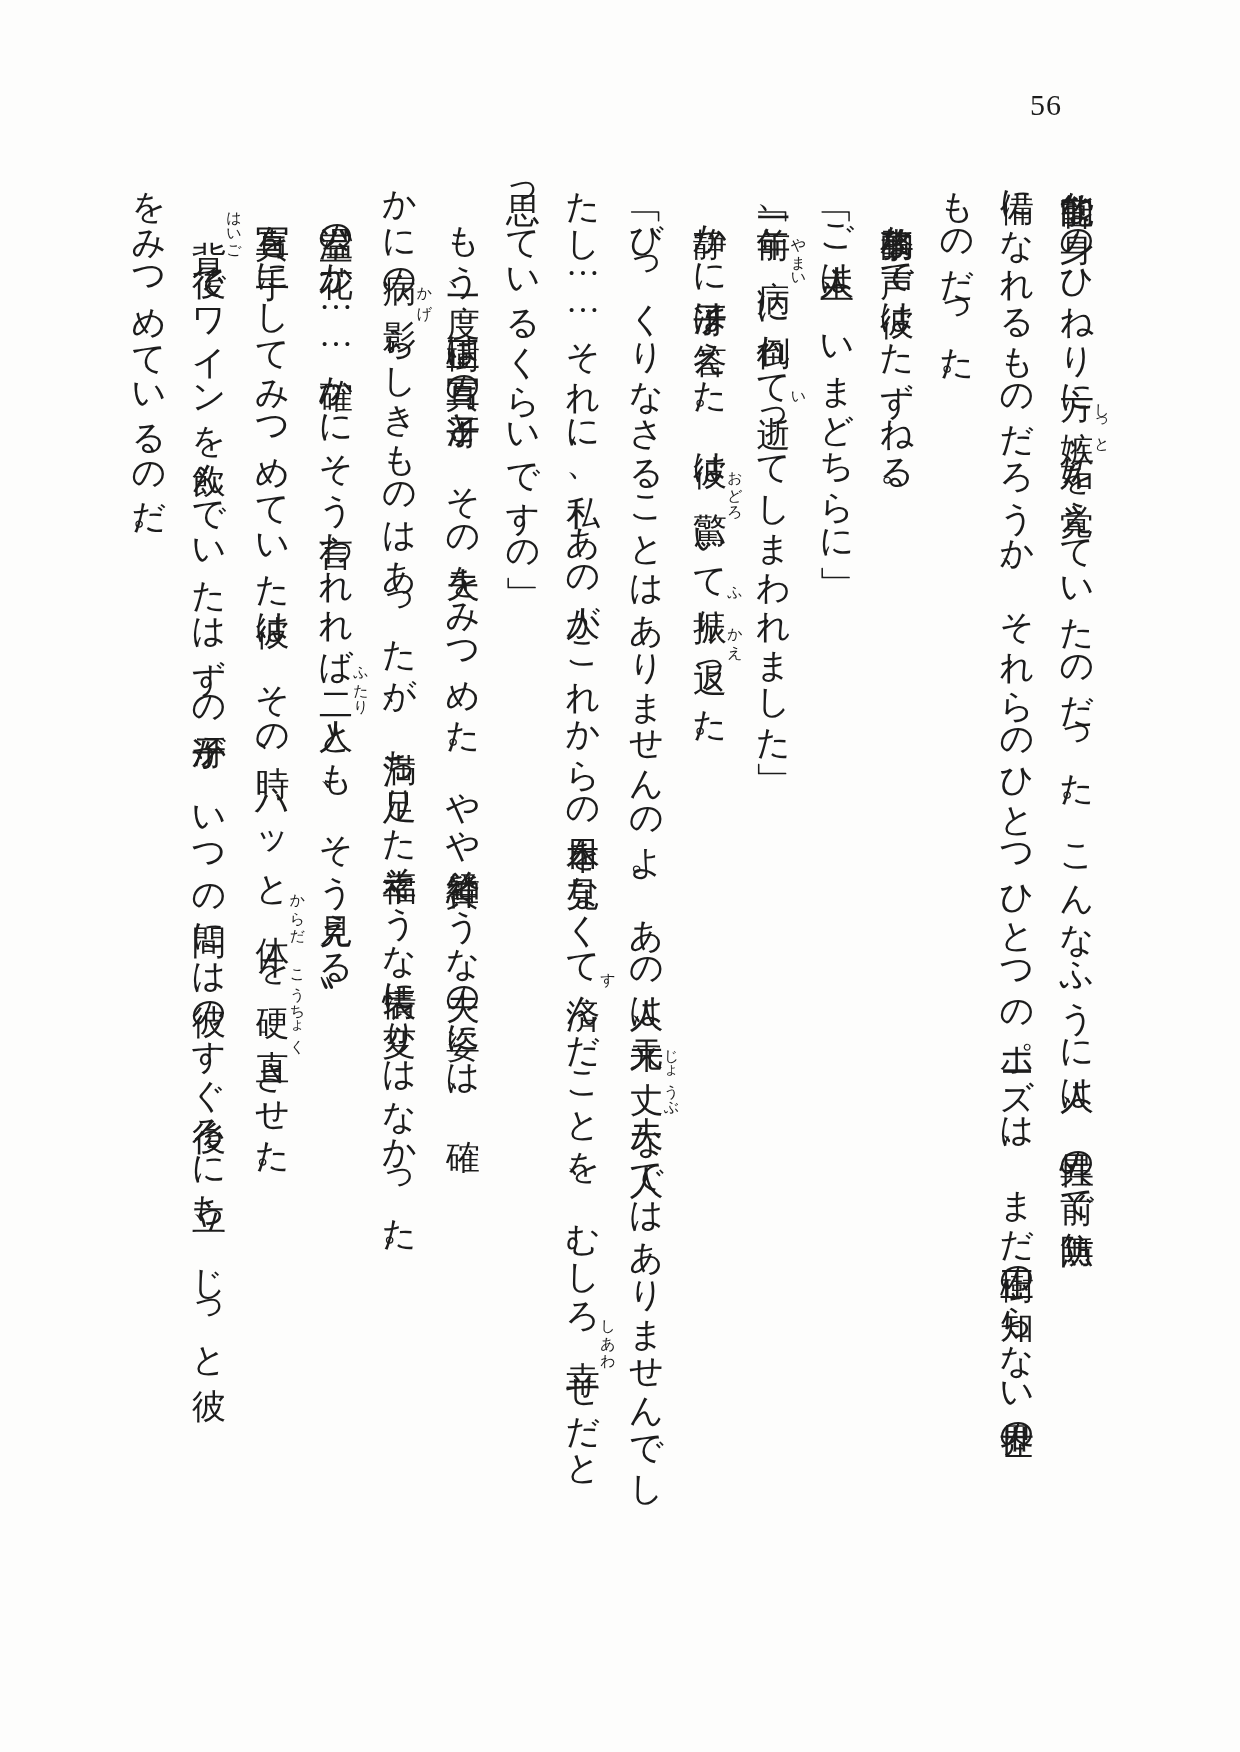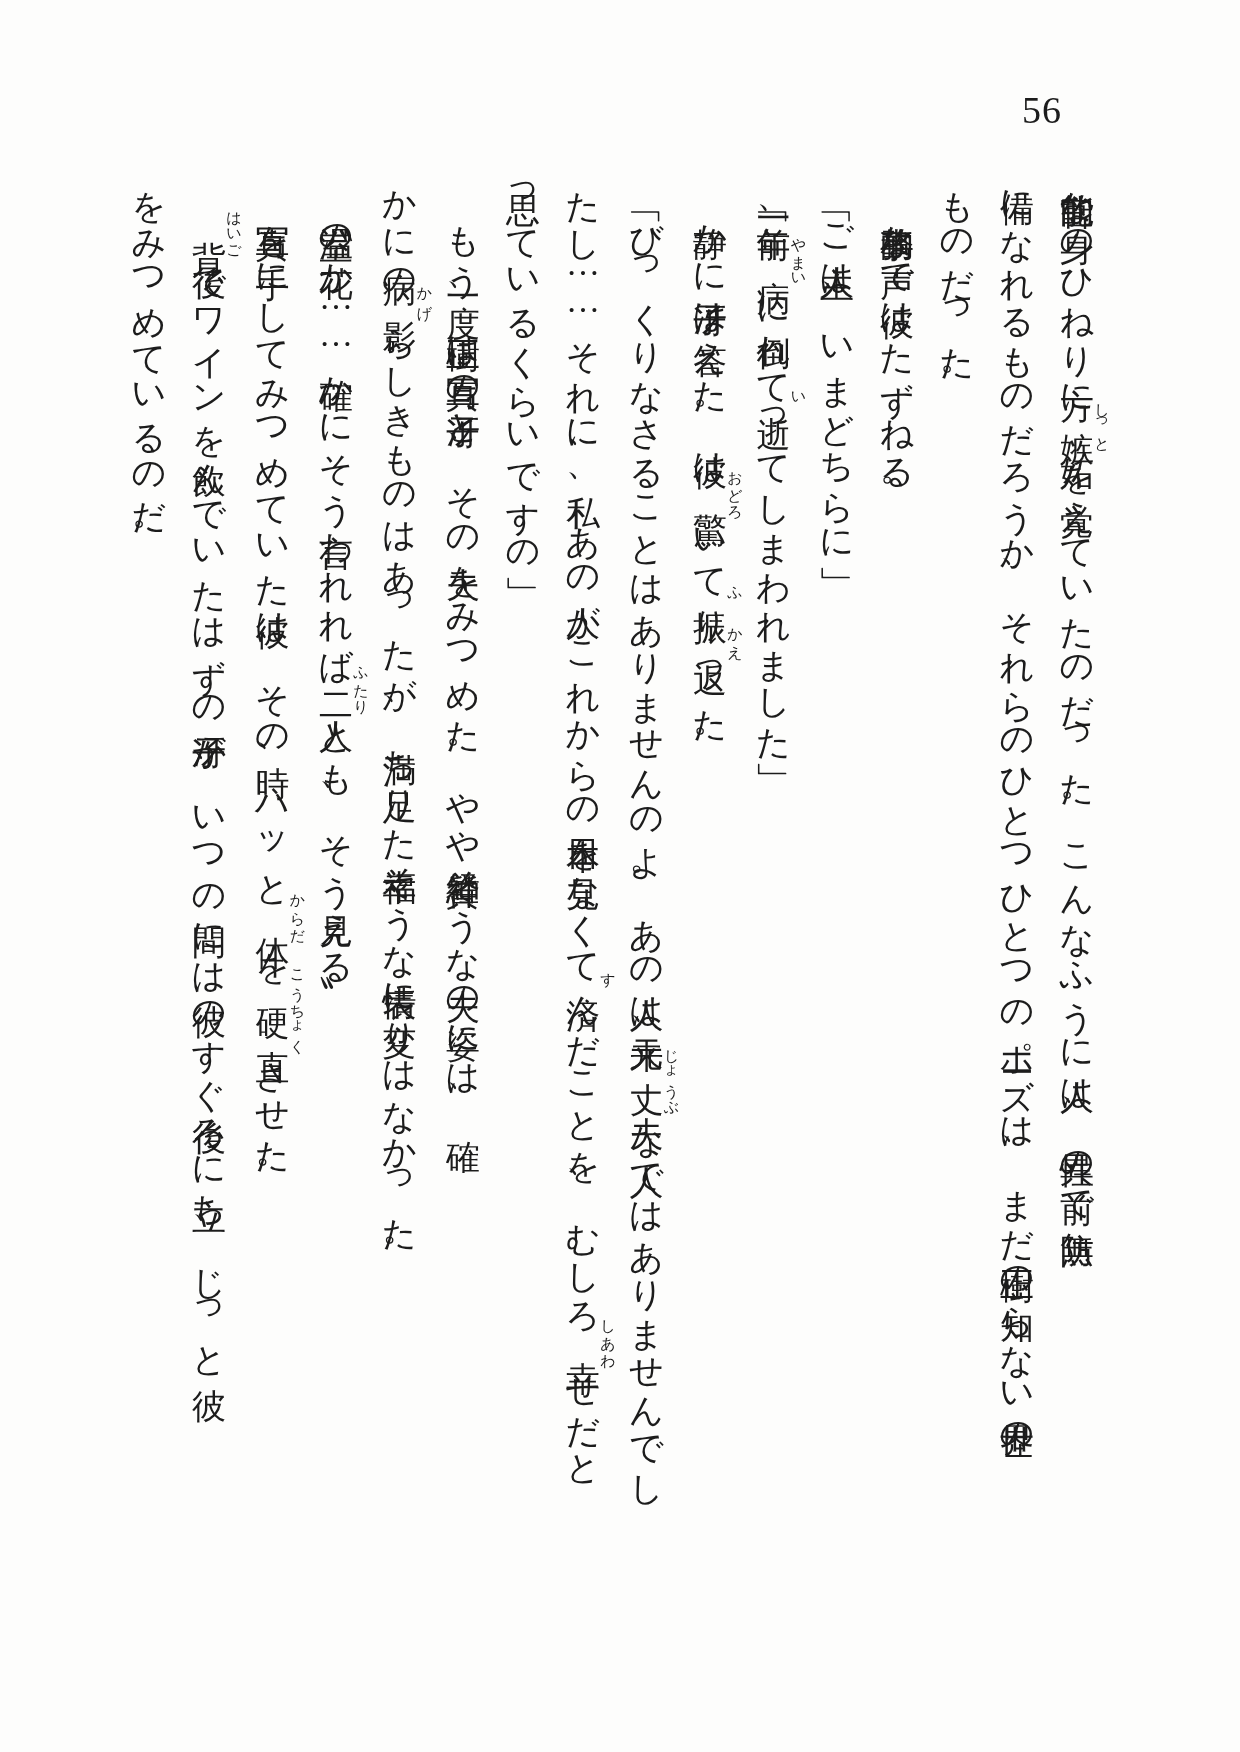--- a/index.html
+++ b/index.html
@@ -13,21 +13,21 @@
     height: 1752px;
     background: #fdfdfc;
     color: #1c1c1c;
     font-family: "Liberation Serif", "DejaVu Serif", serif;
     overflow: hidden;
   }
   .page-number {
     position: absolute;
     top: 88px;
     right: 178px;
-    font-size: 38px;
+    font-size: 30px;
     letter-spacing: 1px;
     color: #1c1c1c;
     margin-left: 20px;
   }
   .text-block {
     position: absolute;
     top: 167px;
     right: 130px;
     height: 1364px;
     writing-mode: vertical-rl;

